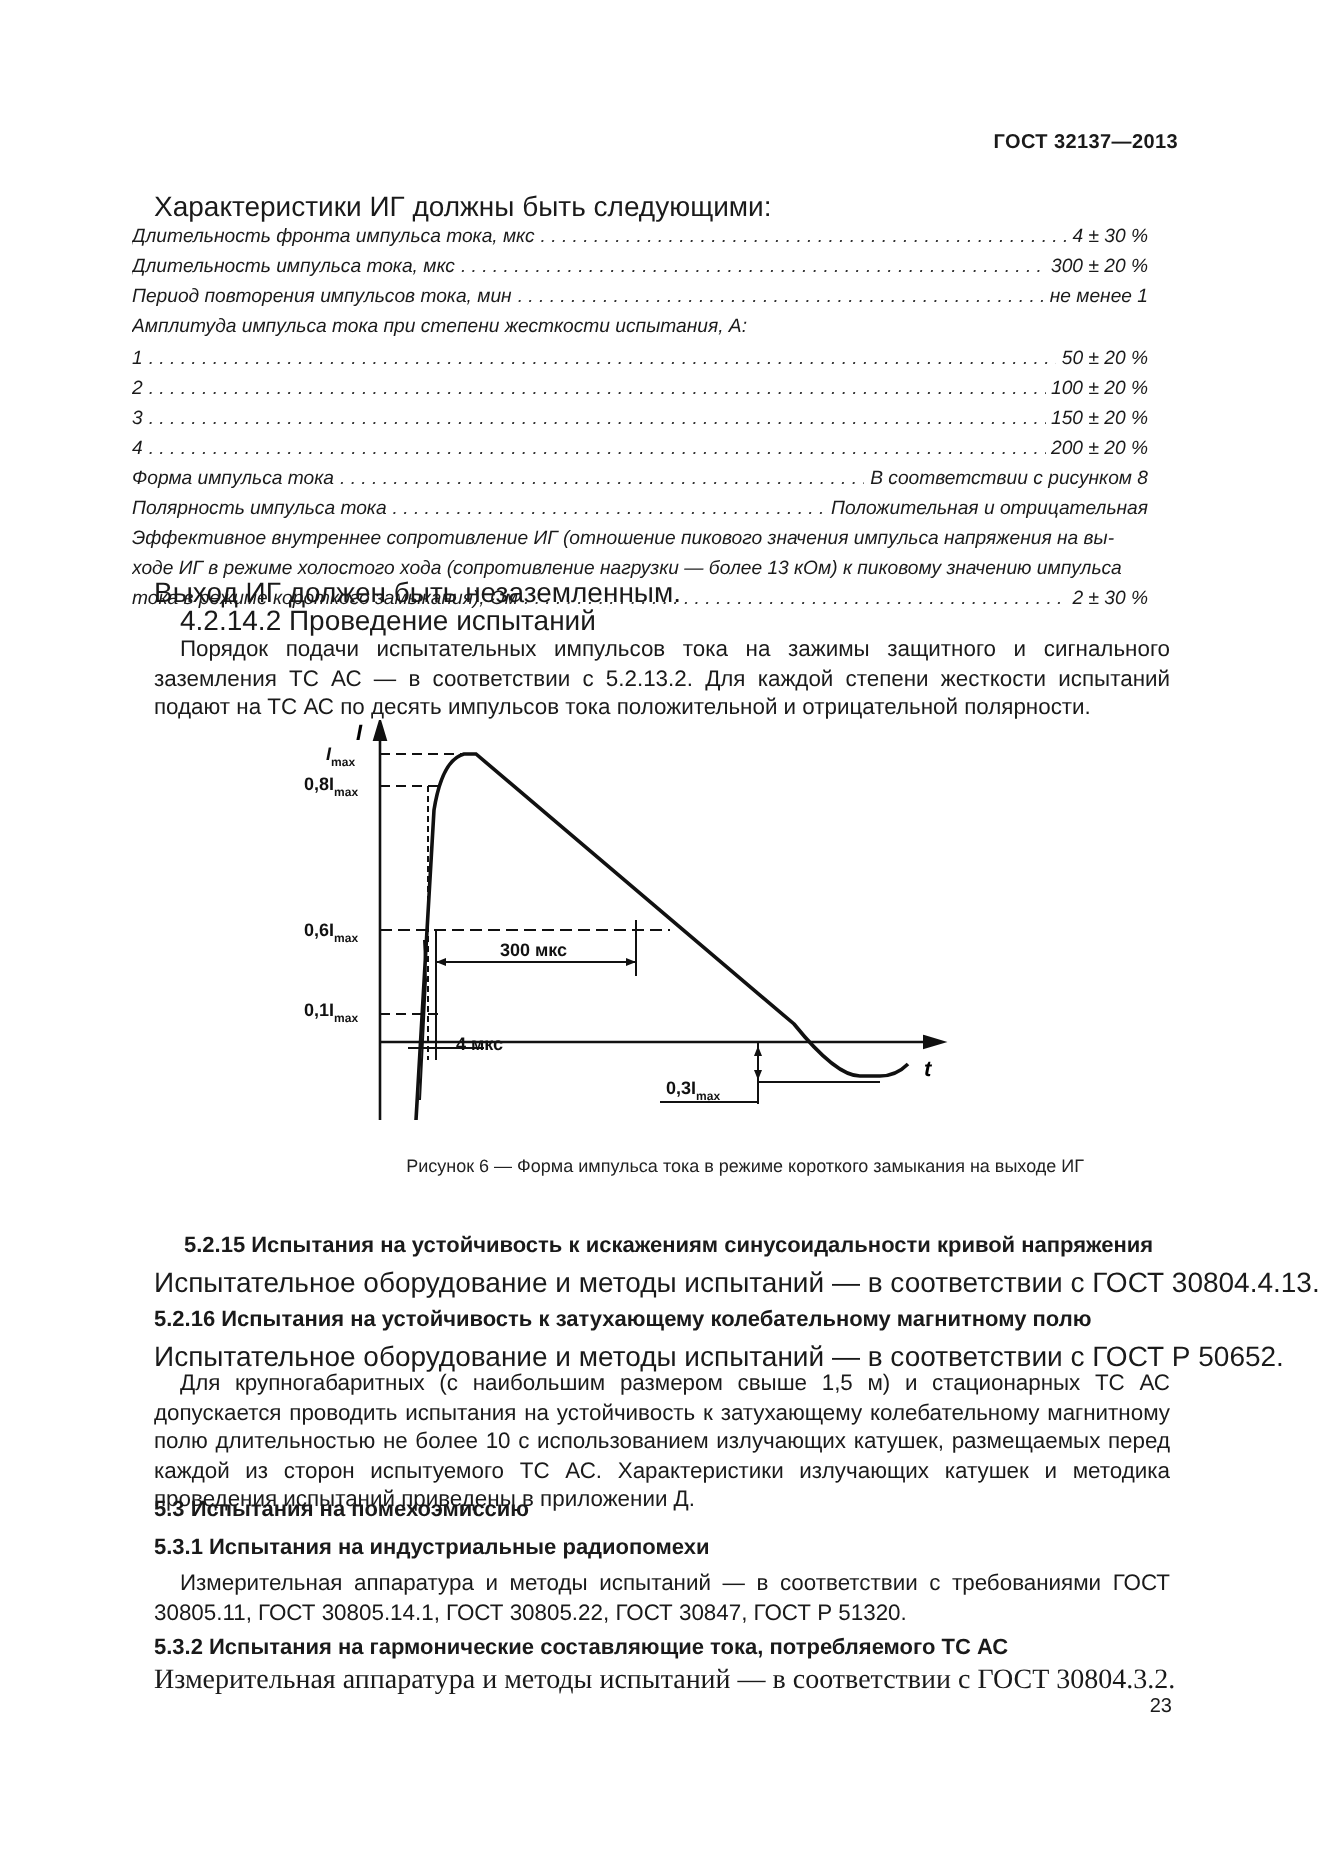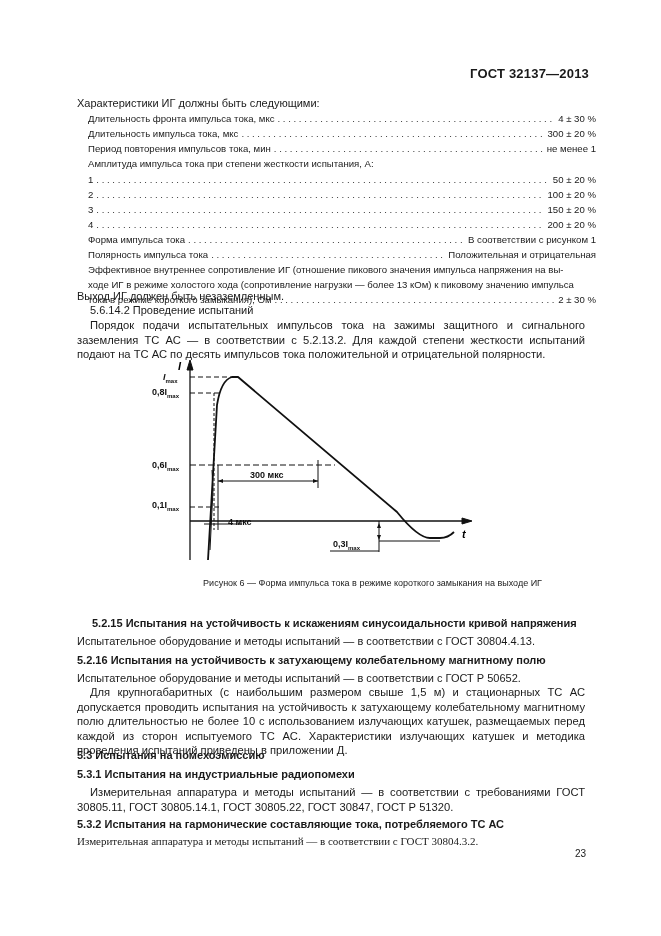--- a/index.html
+++ b/index.html
@@ -1,22 +1,22 @@
 <!DOCTYPE html>
 <html><head>
 <meta charset="utf-8">
 <style>
   html, body { margin:0; padding:0; background:#fff; }
   body { width:661px; height:936px; position:relative; overflow:hidden;
          font-family:"Liberation Sans", sans-serif; color:#1a1a1a; }
   .abs { position:absolute; }
-  .hdr { right:72px; top:66px; font-weight:bold; font-size:13px; letter-spacing:0.2px; }
-  .p { font-size:11px; line-height:14.5px; }
-  .row { position:absolute; left:88px; width:508px; display:flex; align-items:center;
-         font-size:9.6px; white-space:nowrap; overflow:hidden; }
+  .hdr { right:72px; top:66px; font-weight:bold; font-size:10px; letter-spacing:0.2px; }
+  .p { font-size:14px; line-height:14.5px; }
+  .row { position:absolute; left:66px; width:508px; display:flex; align-items:center;
+         font-size:9.6px; white-space:nowrap; overflow:hidden;font-style:italic; }
   .row .lbl { flex:0 0 auto; }
   .row .dots { flex:1 1 auto; overflow:hidden; margin:0 3px; letter-spacing:3.2px; color:#333; }
   .row .dots::before { content:". . . . . . . . . . . . . . . . . . . . . . . . . . . . . . . . . . . . . . . . . . . . . . . . . . . . . . . . . . . . . . . . . . . . . . . . . . . . . . . . . . . . . . . . . . . . . . . . . . . . . . . . . . . . . . . ."; letter-spacing:0; }
   .row .val { flex:0 0 auto; }
   .para { position:absolute; left:77px; width:508px; font-size:11.2px; line-height:14.6px; text-align:justify; }
   .ind { text-indent:13px; }
   .h { font-weight:bold; font-size:11px; }
   .cap { position:absolute; left:0; width:542px; text-align:right; top:578px; font-size:9px; color:#222; }
   .pg { position:absolute; right:75px; top:848px; font-size:10px; }
   svg text { font-family:"Liberation Sans", sans-serif; }
@@ -62,41 +62,41 @@
     <span class="val">150 ± 20 %</span>
   </div>
 <div class="row" style="top:219px">
     <span class="lbl">4</span>
     <span class="dots"></span>
     <span class="val">200 ± 20 %</span>
   </div>
 <div class="row" style="top:234px">
     <span class="lbl">Форма импульса тока</span>
     <span class="dots"></span>
-    <span class="val">В соответствии с рисунком 1</span>
+    <span class="val">В соответствии с рисунком 8</span>
   </div>
 <div class="row" style="top:249px">
     <span class="lbl">Полярность импульса тока</span>
     <span class="dots"></span>
     <span class="val">Положительная и отрицательная</span>
   </div>
 <div class="row" style="top:264px">
     <span class="lbl">Эффективное внутреннее сопротивление ИГ (отношение пикового значения импульса напряжения на вы-</span>
   </div>
 <div class="row" style="top:279px">
     <span class="lbl">ходе ИГ в режиме холостого хода (сопротивление нагрузки — более 13 кОм) к пиковому значению импульса</span>
   </div>
 <div class="row" style="top:294px">
     <span class="lbl">тока в режиме короткого замыкания), Ом</span>
     <span class="dots"></span>
     <span class="val">2 ± 30 %</span>
   </div>
 
 <div class="abs p" style="left:77px;top:289px;text-align:right;">Выход ИГ должен быть незаземленным.</div>
-<div class="abs p" style="left:90px;top:303px;">5.6.14.2  Проведение испытаний</div>
+<div class="abs p" style="left:90px;top:303px;">4.2.14.2  Проведение испытаний</div>
 <div class="para ind" style="top:318px;">Порядок подачи испытательных импульсов тока на зажимы защитного и сигнального заземления ТС АС — в соответствии с 5.2.13.2. Для каждой степени жесткости испытаний подают на ТС АС по десять импульсов тока положительной и отрицательной полярности.</div>
 
 <svg class="abs" style="left:150px;top:360px;" width="340" height="205" viewBox="0 0 340 205">
   <g stroke="#111" fill="none">
     <line x1="40" y1="200" x2="40" y2="8" stroke-width="1.3"></line>
     <polygon points="37,10 40,0 43,10" fill="#111"></polygon>
     <line x1="40" y1="161" x2="320" y2="161" stroke-width="1.3"></line>
     <polygon points="312,158 322,161 312,164" fill="#111"></polygon>
     <path d="M 58 200 L 67 45 Q 71 20 82 17 L 88 17 L 247 152 Q 268 178 280 178 L 290 178 Q 298 178 304 172" stroke-width="1.8"></path>
     <path d="M 60 190 L 63 130 L 62 110" stroke-width="1"></path>

